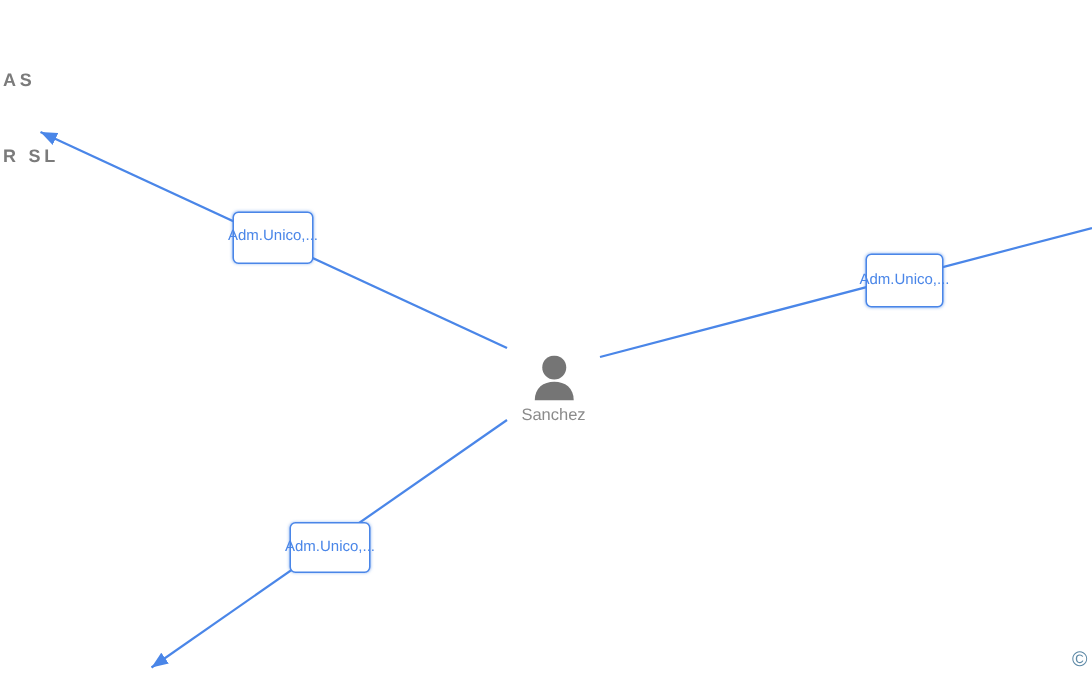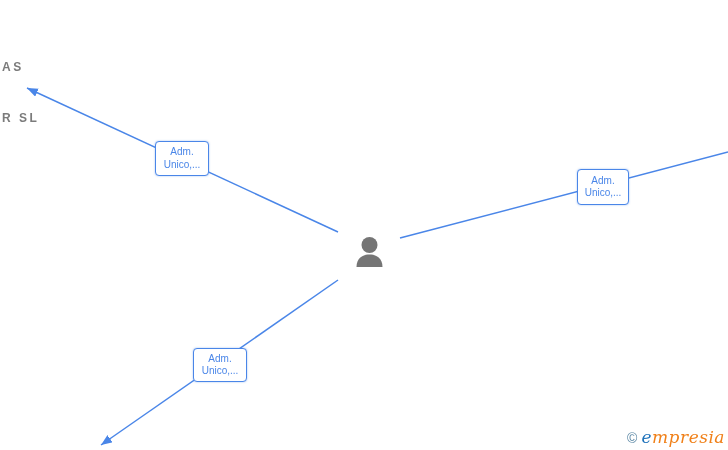--- a/index.html
+++ b/index.html
@@ -22,21 +22,21 @@
   .edge-line {
     stroke: #4a86e8;
     stroke-width: 1.5;
     fill: none;
   }
 
   
   .partial-node {
     position: absolute;
     left: 2px;
-    top: 25px;
+    top: 11px;
     z-index: 2;
     color: #7b7b7b;
     font-weight: bold;
     font-size: 12px;
     letter-spacing: 2.5px;
     line-height: 17px;
     white-space: pre;
   }
 
   
@@ -44,21 +44,20 @@
     position: absolute;
     z-index: 3;
     background: #ffffff;
     border: 1px solid #4a86e8;
     border-radius: 4px;
     box-shadow: 0 0 2px rgba(74,134,232,0.55);
     color: #4a86e8;
     font-size: 10px;
     line-height: 12.5px;
     display: flex;
-    flex-direction: column;
     align-items: center;
     justify-content: center;
     text-align: center;
     cursor: pointer;
   }
   .edge-label-a { left: 155px; top: 141px; width: 52px; height: 33px; }
   .edge-label-b { left: 577px; top: 169px; width: 50px; height: 34px; }
   .edge-label-c { left: 193px; top: 348px; width: 52px; height: 32px; }
 
   
@@ -139,20 +138,20 @@
     <span>Adm.</span>
     <span>Unico,...</span>
   </div>
 
   <svg class="person-icon" viewBox="0 0 29 30">
     <circle cx="14.5" cy="8" r="8" fill="#757575"></circle>
     <path d="M1.5 30 c0 -8.5 5.8 -12.5 13 -12.5 s13 4 13 12.5 z" fill="#757575"></path>
   </svg>
 
   <div class="person-name">
+    <div>Sanchez</div>
   </div>
 
   <div class="logo">
     <span class="copyright">©</span>
-    <span class="brand"><span class="brand-first">e</span><span class="brand-rest">mpresia</span></span>
   </div>
 
 </div>
 
 </body></html>

